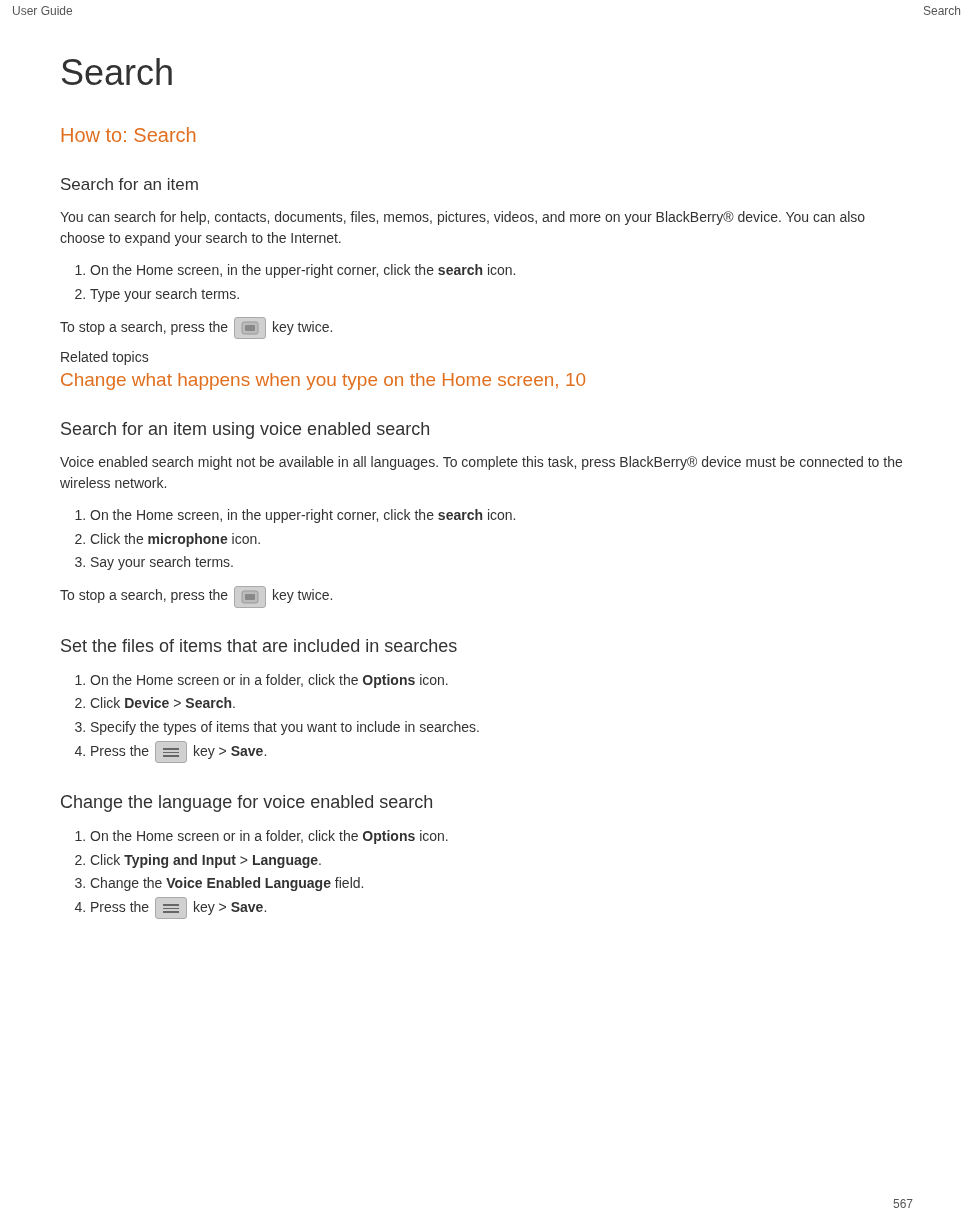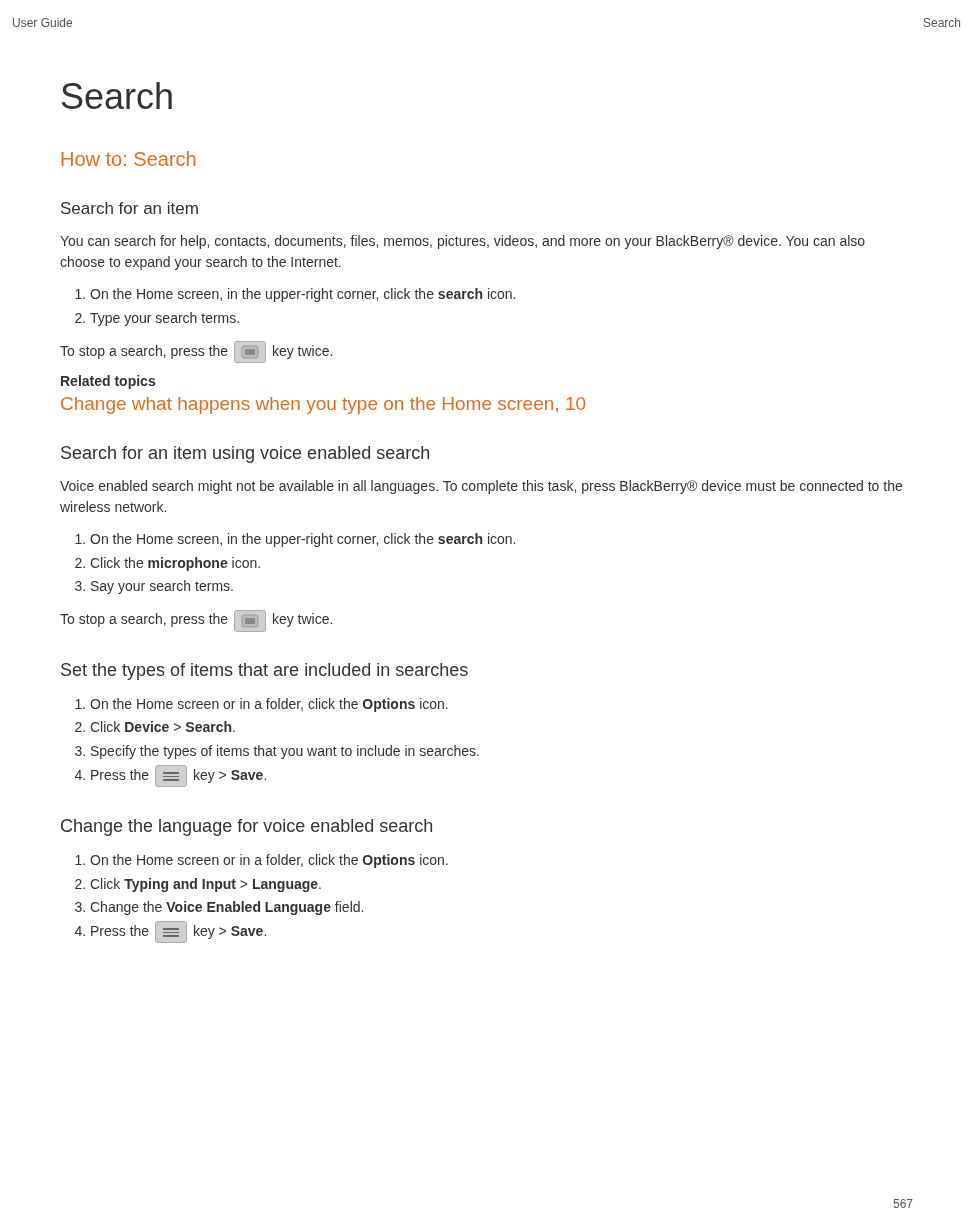--- a/index.html
+++ b/index.html
@@ -15,21 +15,21 @@
       background: #fff;
       width: 973px;
       min-height: 1227px;
       position: relative;
     }
 
     .header {
       display: flex;
       justify-content: space-between;
       align-items: flex-start;
-      padding: 16px 12px;
+      padding: 4px 12px;
       font-size: 12px;
       color: #555;
       border-bottom: none;
     }
 
     .page-content {
       padding: 30px 60px 60px 60px;
     }
 
     .page-main-title {
@@ -72,21 +72,21 @@
       margin-bottom: 10px;
     }
 
     .ordered-list li {
       font-size: 14px;
       line-height: 1.7;
       color: #333;
     }
 
     .related-topics-label {
-      font-weight: bold;
+      font-weight: normal;
       font-size: 14px;
       margin-bottom: 4px;
     }
 
     .related-link {
       color: #e07020;
       font-size: 19px;
       text-decoration: none;
     }
 
@@ -196,21 +196,21 @@
         <svg width="18" height="14" viewBox="0 0 18 14">
           <rect x="1" y="1" width="16" height="12" rx="2" fill="#bbb" stroke="#999" stroke-width="1"></rect>
           <rect x="4" y="4" width="10" height="6" rx="1" fill="#888"></rect>
         </svg>
       </span>
       <span>key twice.</span>
     </p>
   </div>
 
   <div class="section-block">
-    <h3 class="section-large-title">Set the types of items that are included in searches</h3>
+    <h3 class="section-large-title">Set the files of items that are included in searches</h3>
     <ol class="ordered-list">
       <li>On the Home screen or in a folder, click the <span class="bold-text">Options</span> icon.</li>
       <li>Click <span class="bold-text">Device</span> &gt; <span class="bold-text">Search</span>.</li>
       <li>Specify the types of items that you want to include in searches.</li>
       <li>Press the
         <span class="menu-key">
           <span></span>
             <span></span>
             <span></span>
         </span>

